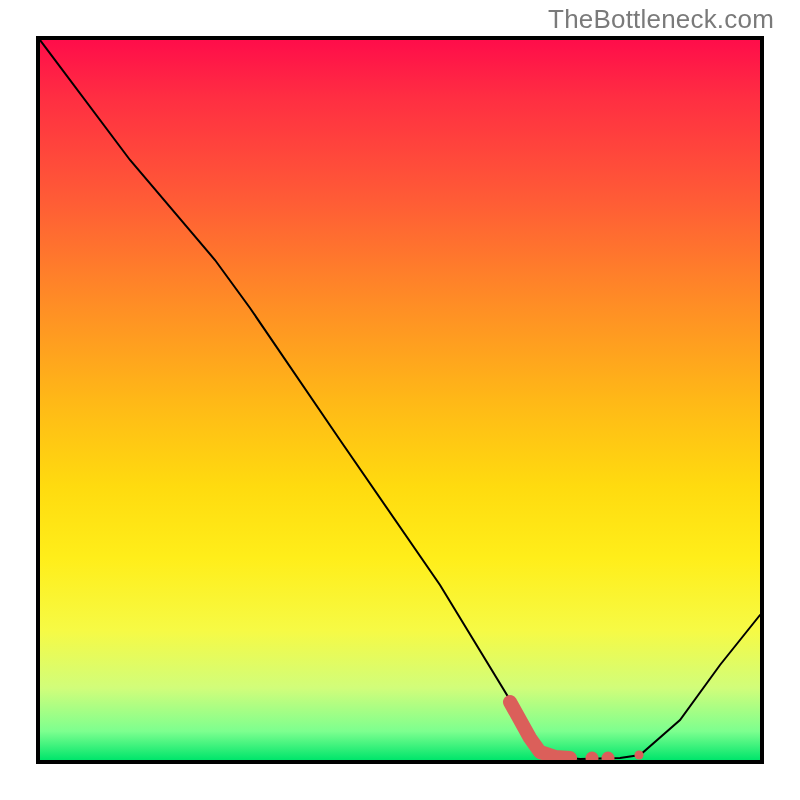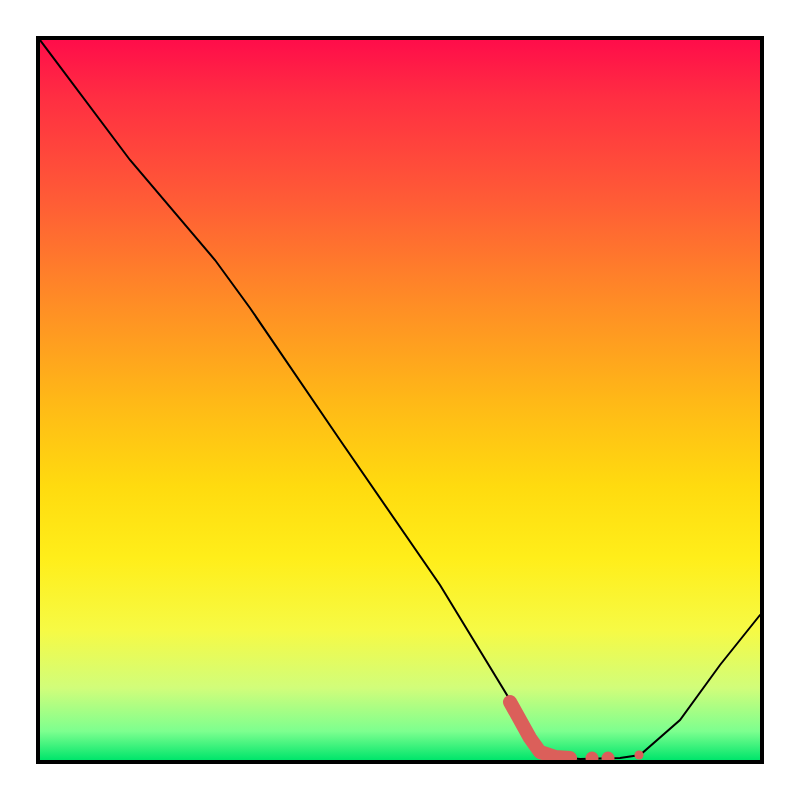--- a/index.html
+++ b/index.html
@@ -63,20 +63,21 @@
   top: 0;
   width: 100%;
   height: 100%;
 }
 </style>
 </head>
 <body>
 
 <div class="frame">
 
+  <div class="watermark">TheBottleneck.com</div>
 
   <div class="plot-border">
     <div class="gradient"></div>
 
     <svg class="lines" viewBox="0 0 720 720" preserveAspectRatio="none">
       <path id="curve-main" fill="none" stroke="#000000" stroke-width="2" stroke-linecap="round" d="M0,0 L90,120 L175,220 L210,268 L300,400 L400,545 L470,660 L495,702 L510,716 L540,719 L580,718 L600,715 L640,680 L680,625 L720,575"></path>
       <path id="highlight-solid" fill="none" stroke="#db5f5a" stroke-width="14" stroke-linecap="round" stroke-linejoin="round" d="M470,662 L490,698 L500,712 L515,717 L530,718"></path>
       <g id="highlight-dots">
           <circle cx="552" cy="718" r="6.5" fill="#db5f5a"></circle>
           <circle cx="568" cy="718" r="6.5" fill="#db5f5a"></circle>

